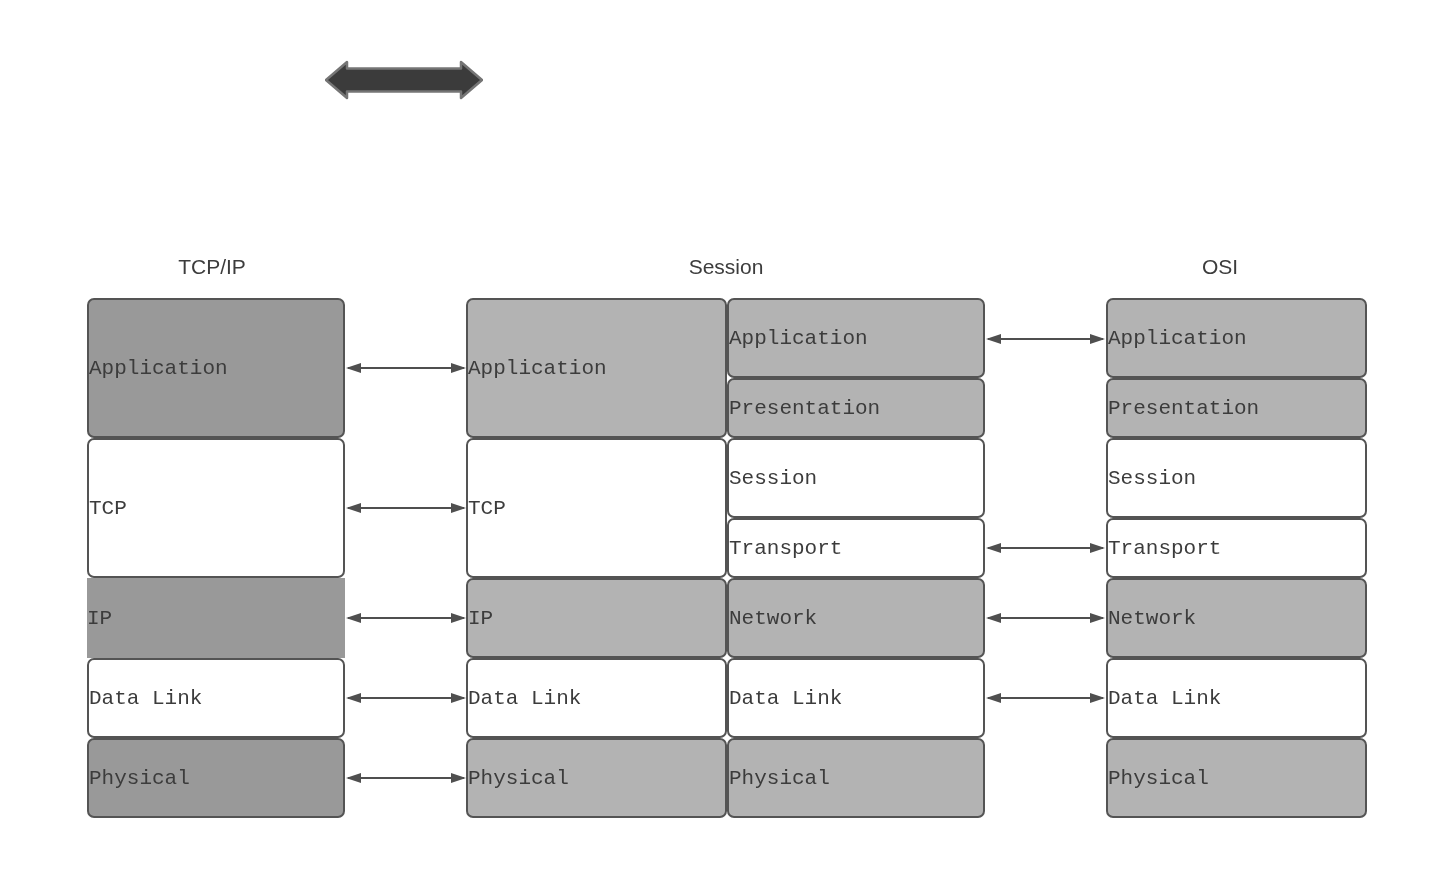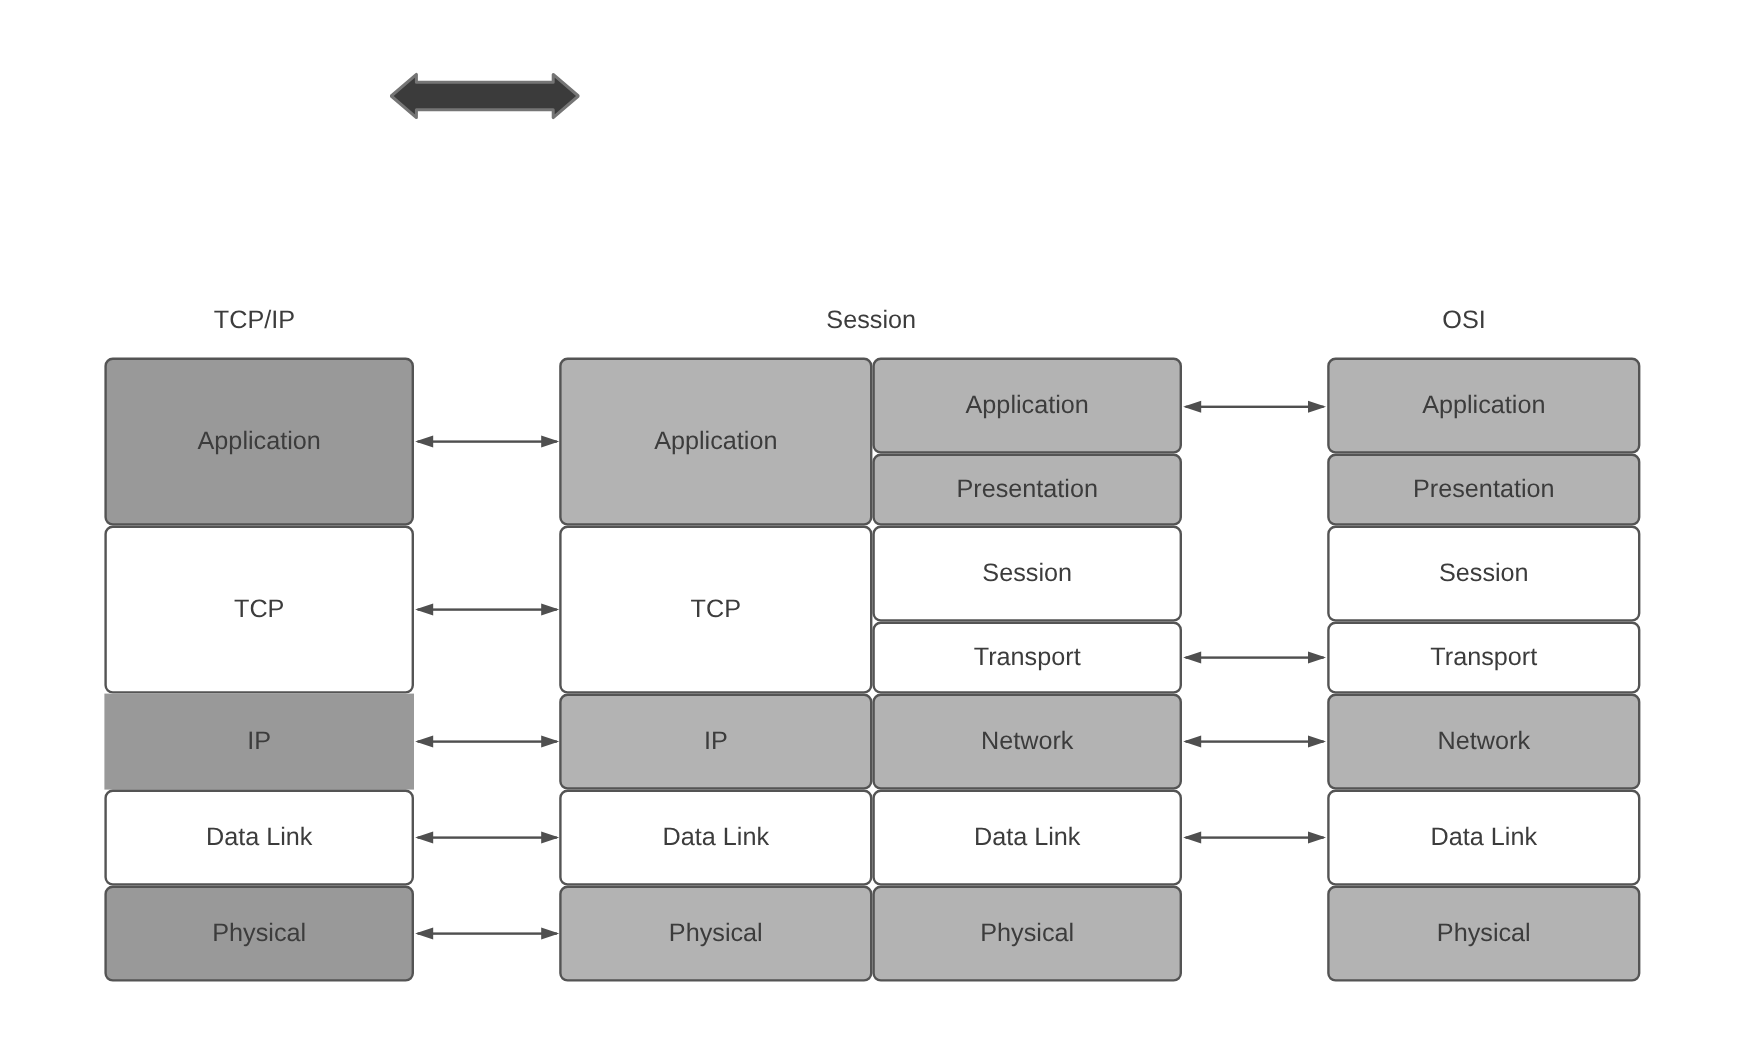--- a/index.html
+++ b/index.html
@@ -20,21 +20,21 @@
     color: var(--label-text, #3c3c3c);
     white-space: nowrap;
   }
   .stack { position: absolute; }
   .layer {
     box-sizing: border-box;
     border: 2.5px solid var(--box-border, #545454);
     border-radius: 7px;
     display: flex;
     align-items: center;
-    justify-content: center;
+    font-family: Liberation Mono, monospace;
   }
   .layer.no-border { border: none; border-radius: 0; }
   .fill-dark  { background: var(--fill-dark, #999999); }
   .fill-light { background: var(--fill-light, #b3b3b3); }
   .fill-white { background: var(--fill-white, #ffffff); }
   .layer-label {
     font-size: 21px;
     color: var(--label-text, #3c3c3c);
     white-space: nowrap;
   }

